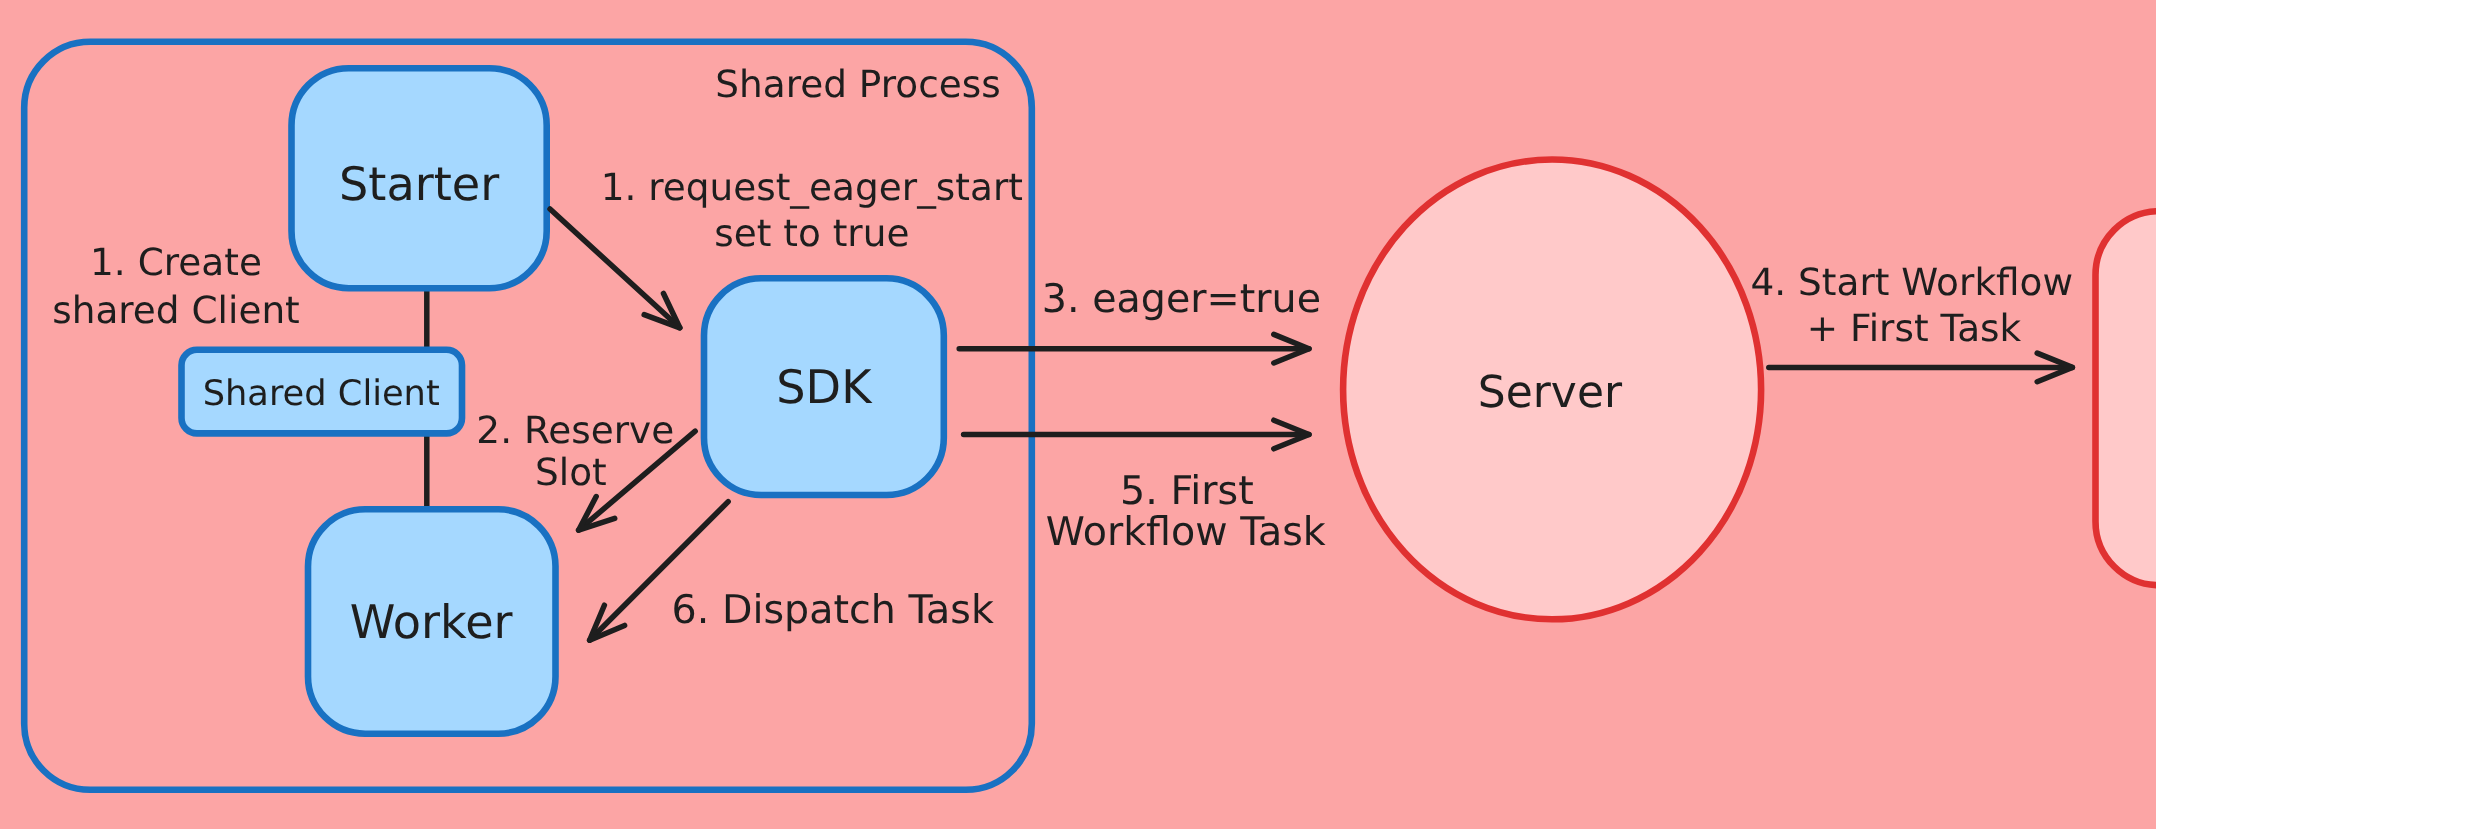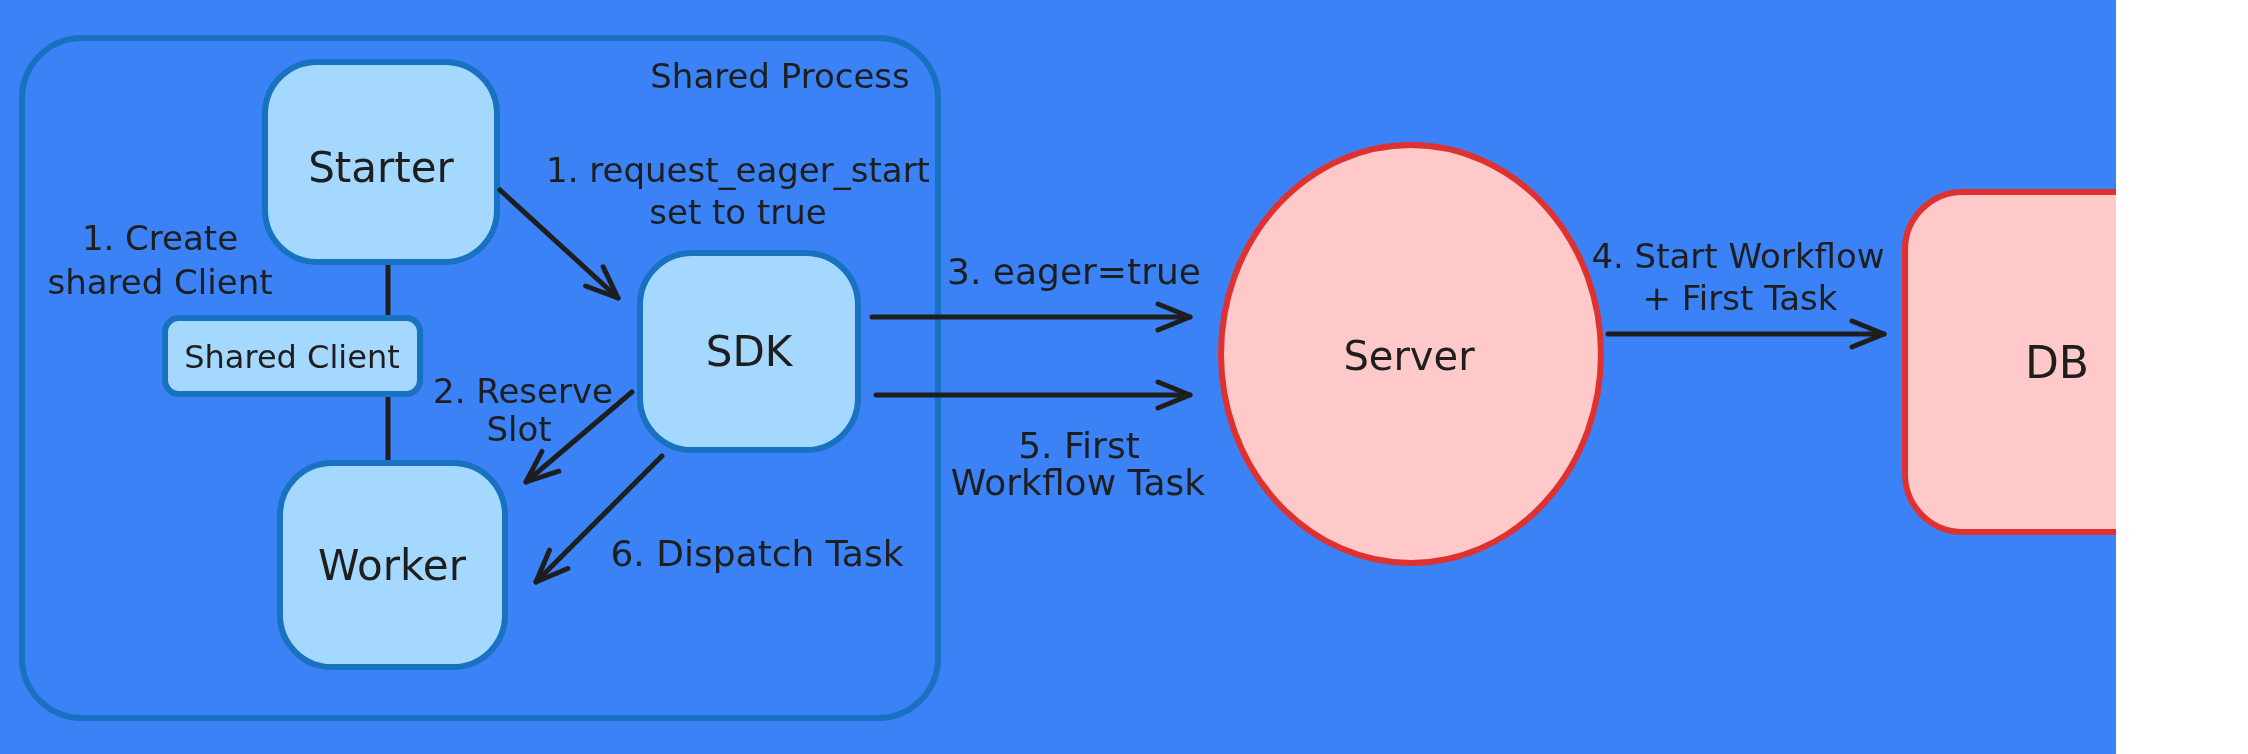--- a/index.html
+++ b/index.html
@@ -1,20 +1,20 @@
 <!DOCTYPE html>
 <html><head>
 <meta charset="utf-8">
 <style>
   html, body { margin: 0; padding: 0; background: #ffffff; }
   #canvas {
     position: relative;
-    width: 2116px;
+    width: 1960px;
     height: 754px;
-    background: #3b82f6;
+    background: #fca5a5;
     overflow: hidden;
   }
   svg { display: block; }
   text {
     font-family: "DejaVu Sans", "Liberation Sans", sans-serif;
     fill: #1e1e1e;
     user-select: none;
   }
   .node-label   { font-size: 42px; }
   .small-label  { font-size: 32px; }

